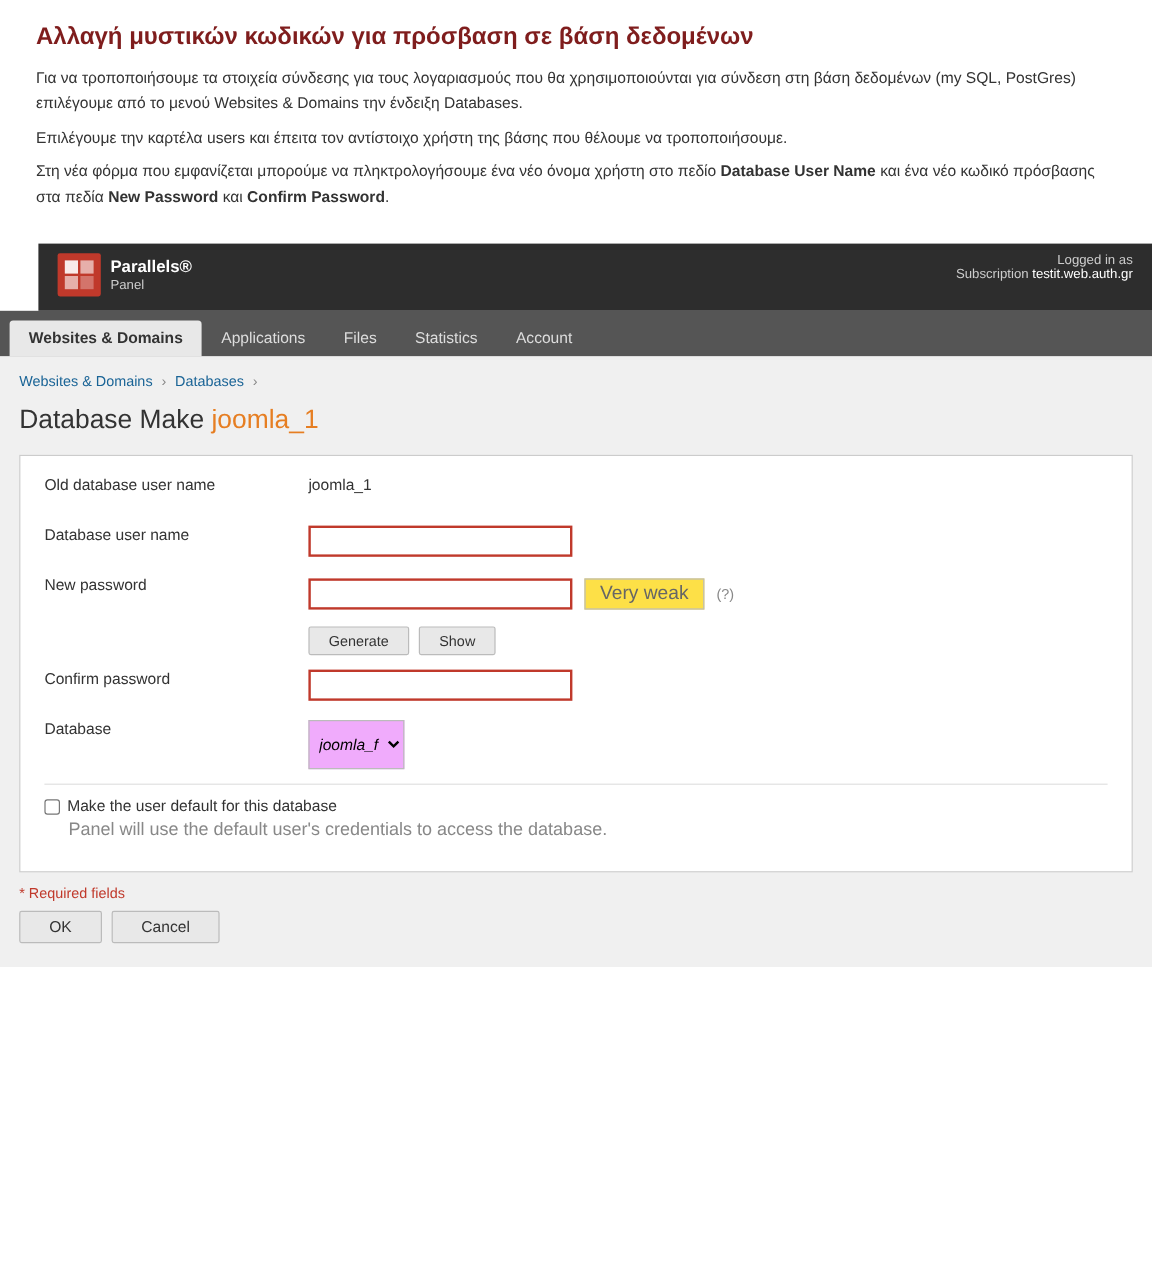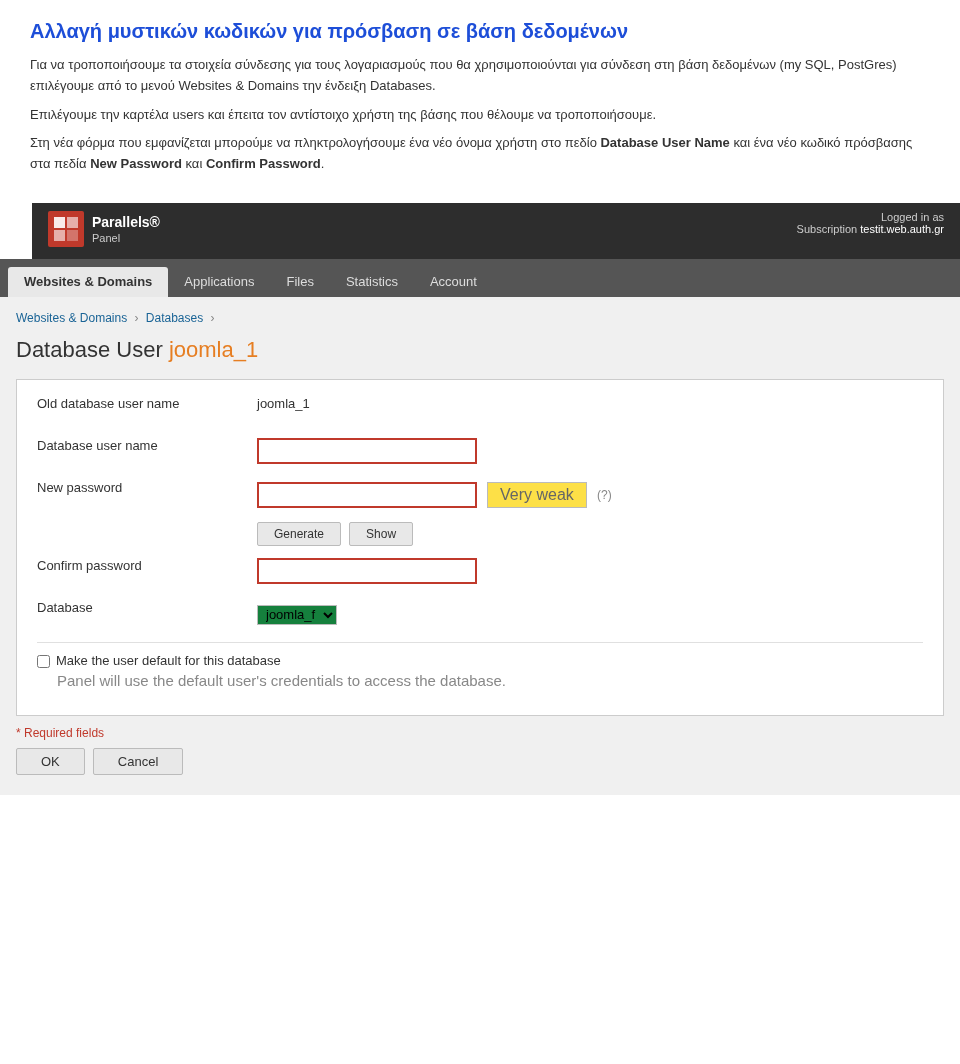--- a/index.html
+++ b/index.html
@@ -7,21 +7,21 @@
 
     
     .instruction-area {
       padding: 20px 30px;
       background: #fff;
     }
     .instruction-area h1 {
       font-size: 20px;
       font-weight: bold;
       margin-bottom: 12px;
-      color: #1d4ed8;
+      color: #7f1d1d;
     }
     .instruction-area p {
       font-size: 13px;
       line-height: 1.6;
       color: #333;
       margin-bottom: 8px;
     }
     .instruction-area strong {
       font-weight: bold;
     }
@@ -199,25 +199,26 @@
       border-radius: 2px;
     }
 
     
     .select-wrapper {
       display: flex;
       align-items: center;
       gap: 2px;
     }
     .db-select {
-      height: 20px;
+      height: 41px;
       font-size: 13px;
       border: 1px solid #bbb;
       padding: 0 4px;
-      background: #15803d;
+      background: #f0abfc;
+      font-style: italic;
     }
 
     
     .checkbox-row {
       display: flex;
       align-items: flex-start;
       margin-bottom: 4px;
       gap: 6px;
     }
     .checkbox-row input[type="checkbox"] {
@@ -330,21 +331,21 @@
 <div class="content-area">
 
   <div class="breadcrumb">
     <a href="#">Websites &amp; Domains</a>
     <span>›</span>
     <a href="#">Databases</a>
     <span>›</span>
   </div>
 
   <div class="page-title">
-    <span>Database User</span>
+    <span>Database Make</span>
     <span class="highlight">joomla_1</span>
   </div>
 
   <div class="form-container">
 
     <div class="form-row">
       <div class="form-label">Old database user name</div>
       <div class="form-value">joomla_1</div>
     </div>
 

